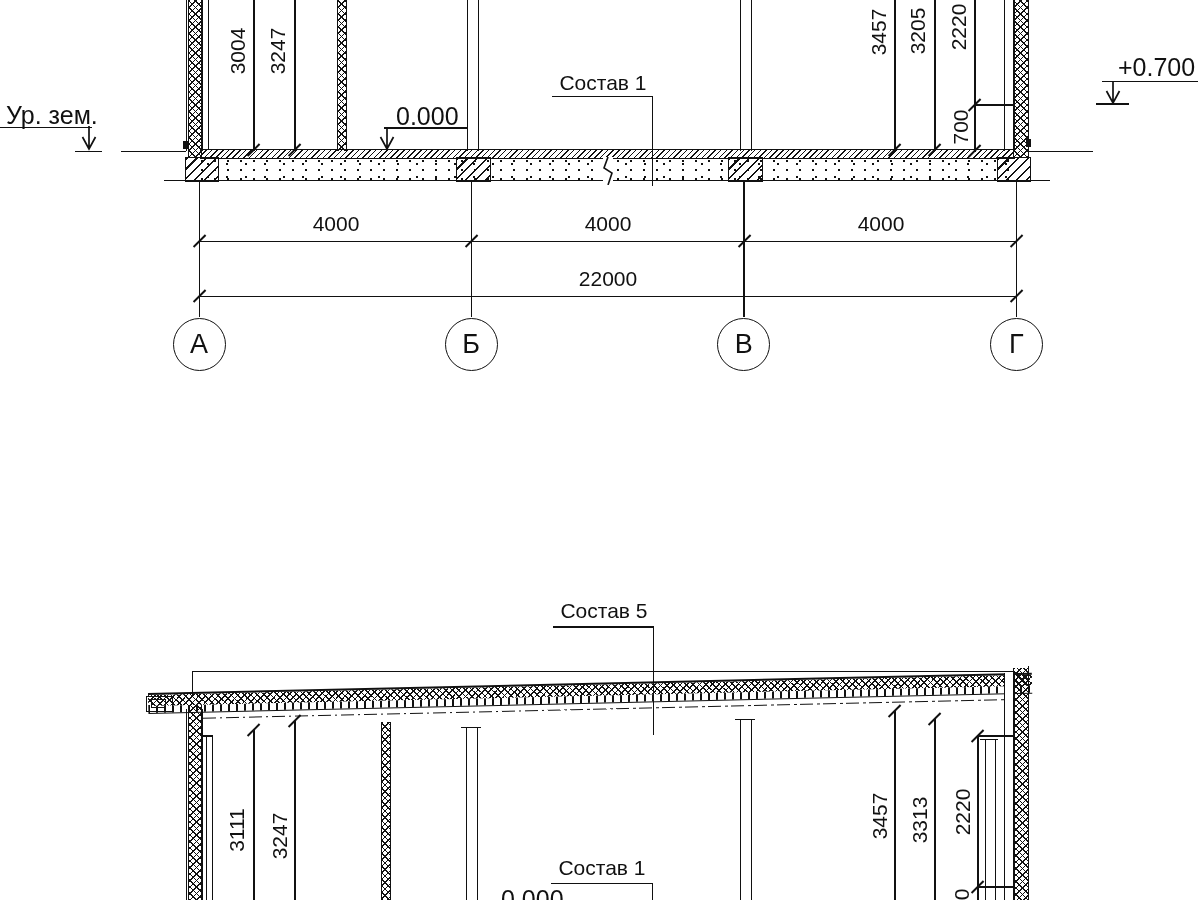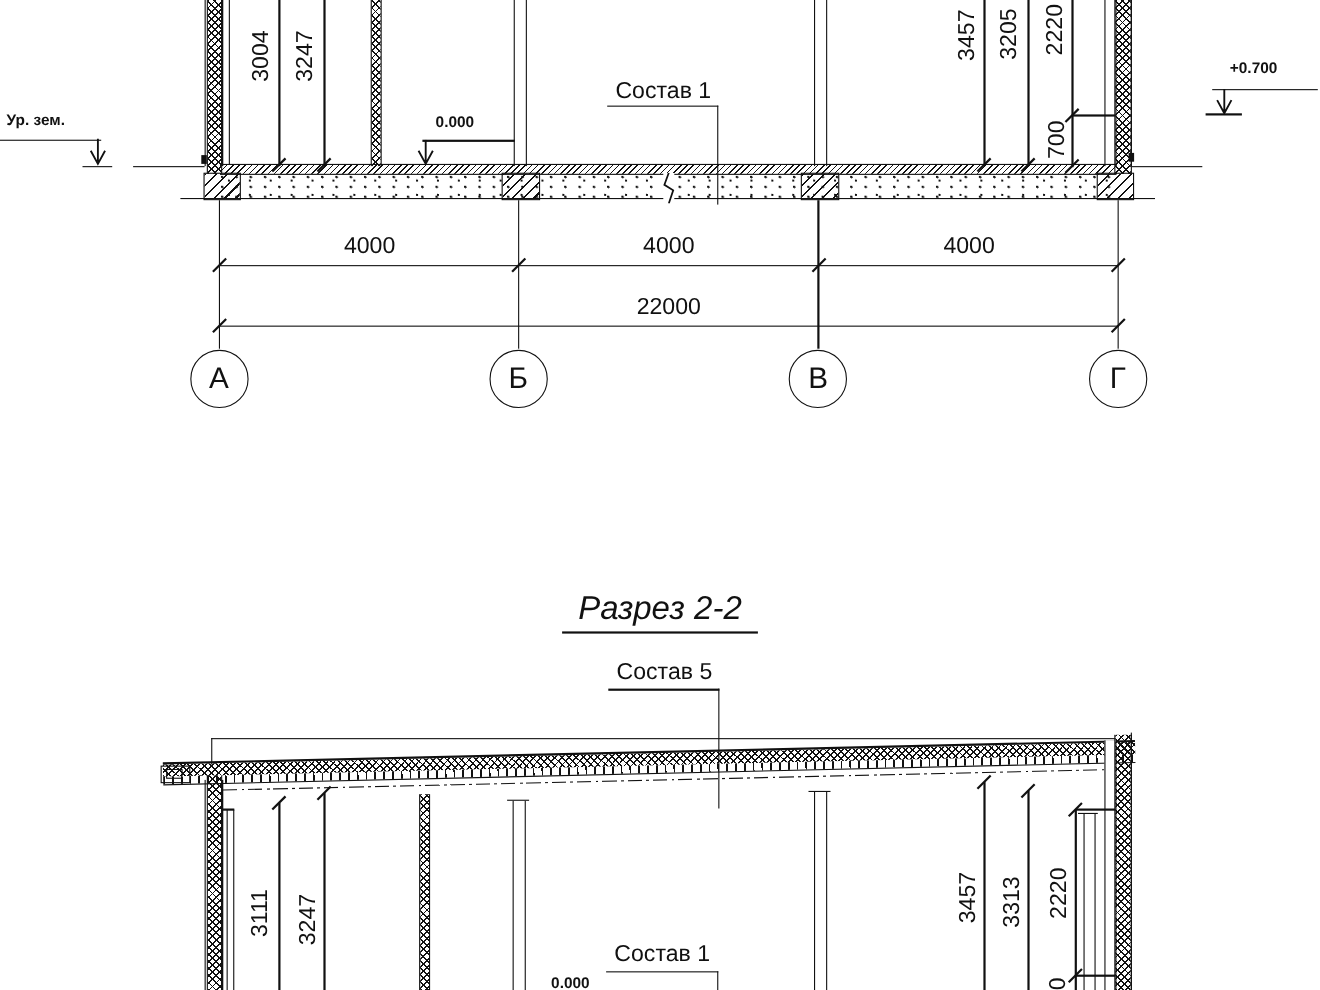--- a/index.html
+++ b/index.html
@@ -19,21 +19,21 @@
     background-image:repeating-linear-gradient(135deg,#111 0,#111 1.5px,transparent 1.5px,transparent 7px);}
   .dots{position:absolute;
     background-image:
       radial-gradient(circle at 2px 2px,#111 1px,transparent 1.3px),
       radial-gradient(circle at 8px 5px,#111 .9px,transparent 1.2px);
     background-size:13px 9px,19px 13px;}
   .tick{position:absolute;width:17px;height:1.8px;background:#111;transform:rotate(-45deg);}
   .vtext{position:absolute;width:64px;height:22px;display:flex;align-items:center;justify-content:center;
          transform:rotate(-90deg);font-size:21px;white-space:nowrap;}
   .dimtext{position:absolute;font-size:21px;text-align:center;}
-  .marktext{position:absolute;font-size:14px;white-space:nowrap;font-weight:bold;}
+  .marktext{position:absolute;font-size:25px;white-space:nowrap;}
   .circle{position:absolute;width:53px;height:53px;border:1.7px solid #111;border-radius:50%;
           display:flex;align-items:center;justify-content:center;font-size:27px;background:#fff;box-sizing:border-box;}
   .deck{background-image:repeating-linear-gradient(90deg,#111 0,#111 1.6px,transparent 1.6px,transparent 8px);
         border-bottom:1.5px solid #111;box-sizing:border-box;}
   .dashdot{position:absolute;height:1.6px;
     background-image:repeating-linear-gradient(90deg,#111 0,#111 13px,transparent 13px,transparent 17px,#111 17px,#111 19.5px,transparent 19.5px,transparent 23px);}
   .title{position:absolute;font-size:30px;font-style:italic;text-align:center;
          border-bottom:2px solid #111;padding-bottom:3px;}
 </style>
 </head>
@@ -131,21 +131,20 @@
   <div class="hline" style="left:199px;top:295.6px;width:818px;"></div>
   <div class="tick" style="left:190.8px;top:295.4px;"></div>
   <div class="tick" style="left:1008px;top:295.4px;"></div>
   <div class="dimtext" style="left:563px;top:267px;width:90px;">22000</div>
 
   <div class="circle" style="left:172.5px;top:318px;">А</div>
   <div class="circle" style="left:444.7px;top:318px;">Б</div>
   <div class="circle" style="left:717.2px;top:318px;">В</div>
   <div class="circle" style="left:989.7px;top:318px;">Г</div>
 
-  <div class="title" style="left:511px;top:537px;width:178px;">Разрез 2-2</div>
 
   <div class="hline" style="left:191.5px;top:670.5px;width:822px;"></div>
   <div class="vline" style="left:191.5px;top:670.5px;height:24px;"></div>
 
   <div class="abs" style="left:148px;top:693px;width:884px;height:32px;transform:rotate(-1.32deg);transform-origin:0 0;">
     <div style="height:1.8px;background:#111;"></div>
     <div class="checker" style="position:relative;width:100%;height:11px;border:none;"></div>
     <div class="deck" style="width:100%;height:8px;"></div>
     <div class="dashdot" style="left:54px;top:25.5px;width:810px;"></div>
   </div>

